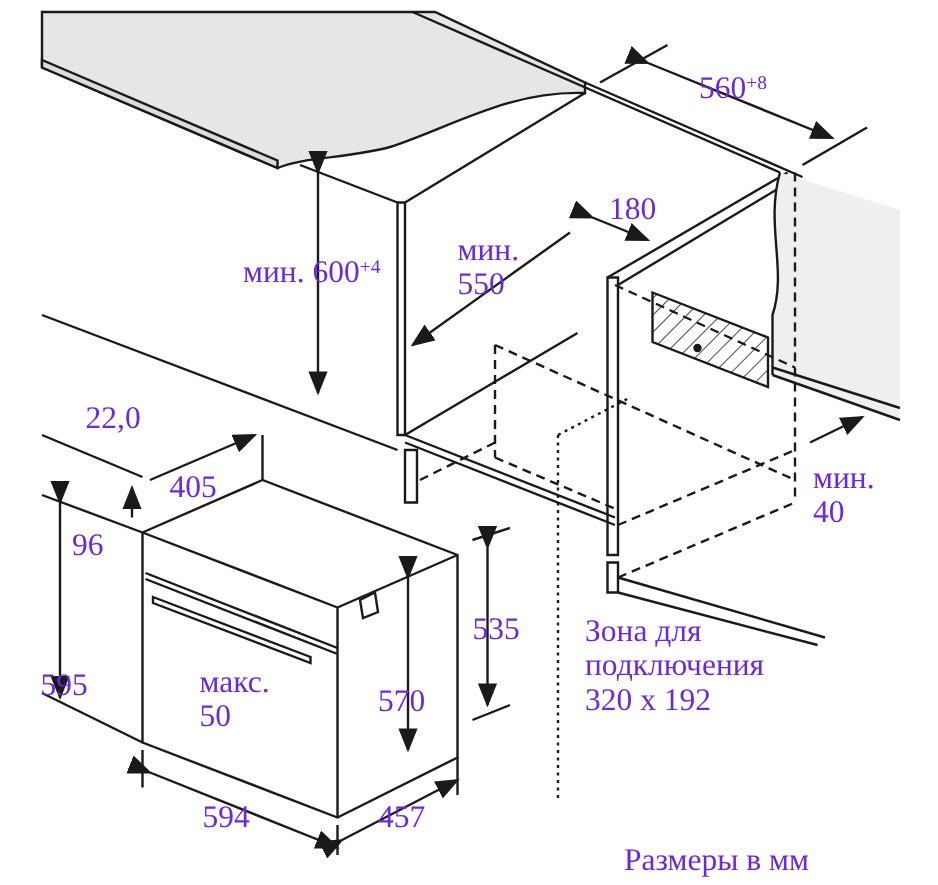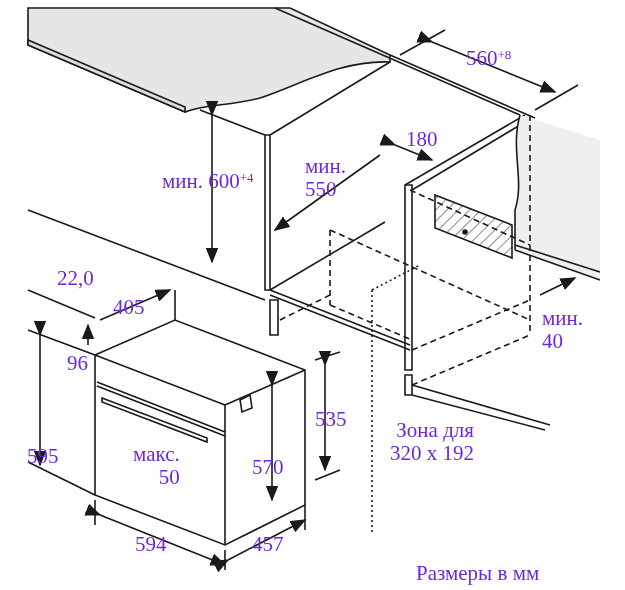--- a/index.html
+++ b/index.html
@@ -110,28 +110,29 @@
 <div class="lbl" style="left:305px;top:155px;">
     <div>мин.</div>
     <div>550</div>
   </div>
 <div class="lbl" style="left:406px;top:128px;">180</div>
 <div class="lbl" style="left:542px;top:307px;">
     <div>мин.</div>
     <div>40</div>
   </div>
 <div class="lbl" style="left:57px;top:267px;">22,0</div>
-<div class="lbl" style="left:113px;top:296px;">405</div>
-<div class="lbl" style="left:67px;top:352px;">96</div>
+<div class="lbl" style="left:113px;top:313px;">405</div>
+<div class="lbl" style="left:48px;top:352px;">96</div>
 <div class="lbl" style="left:27px;top:417px;margin-top:28px;">595</div>
 <div class="lbl" style="left:315px;top:408px;">535</div>
 <div class="lbl" style="left:252px;top:456px;">570</div>
-<div class="lbl" style="left:133px;top:443px;text-align:right;">
+<div class="lbl" style="left:133px;top:443px;text-align:left;">
     <div>макс.</div>
     <div>50</div>
   </div>
 <div class="lbl" style="left:135px;top:533px;">594</div>
 <div class="lbl" style="left:252px;top:533px;">457</div>
-<div class="lbl" style="left:390px;top:419px;text-align:right;">
+<div class="lbl" style="left:390px;top:409px;">
     <div>Зона для</div>
+    <div>подключения</div>
     <div>320 x 192</div>
   </div>
 <div class="lbl" style="left:416px;top:562px;">Размеры в мм</div>
 
 </body></html>

